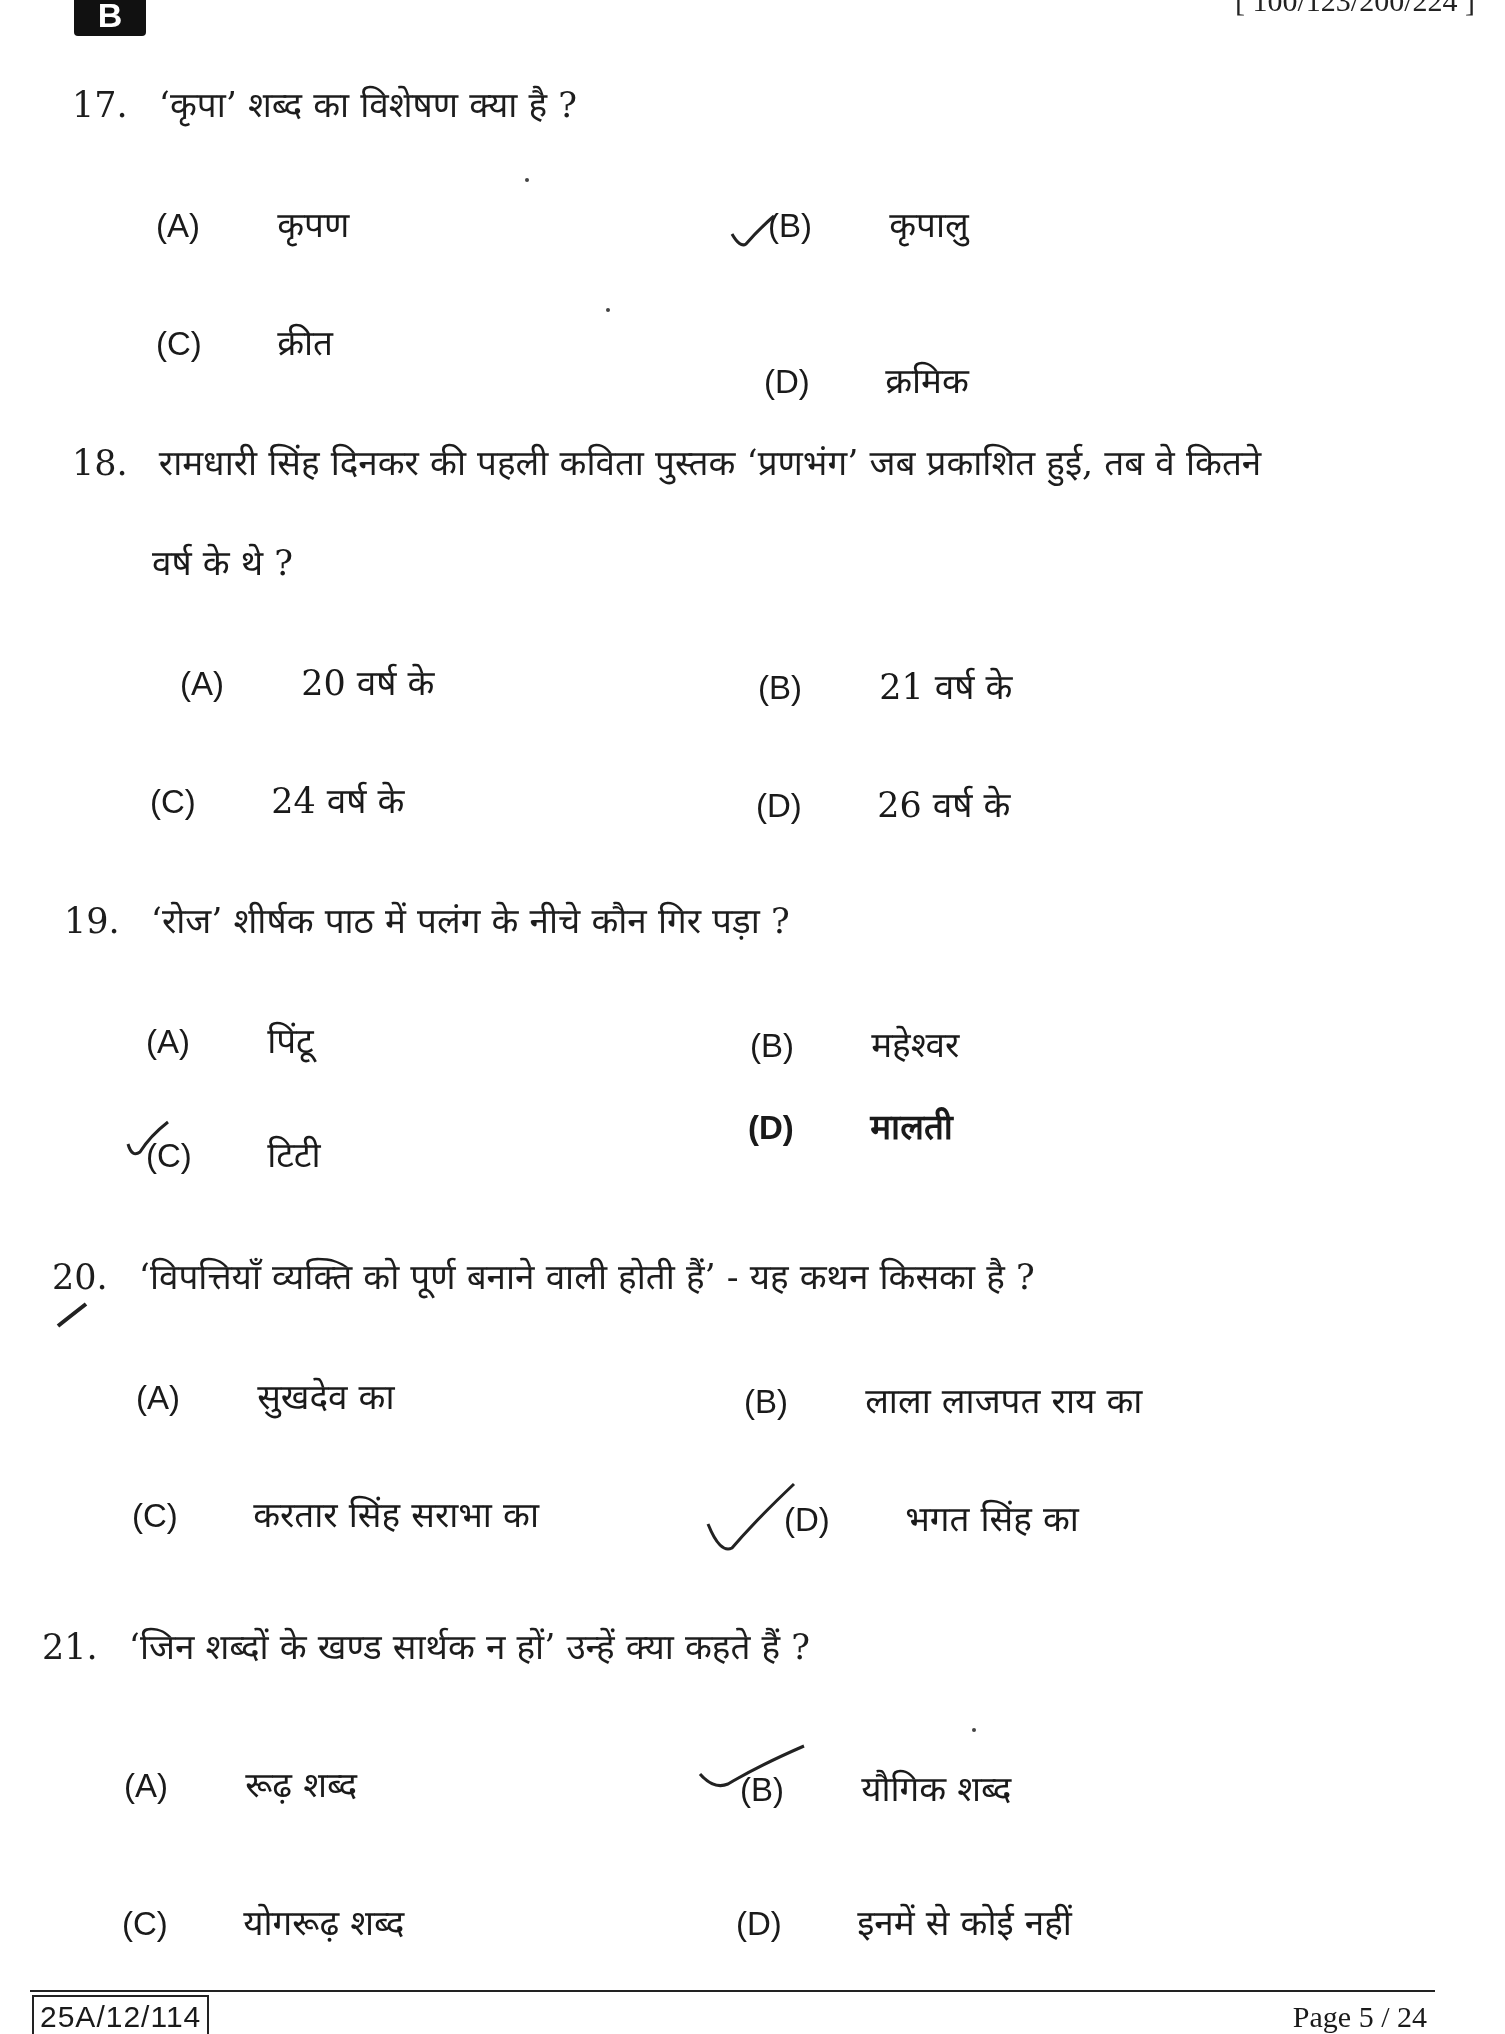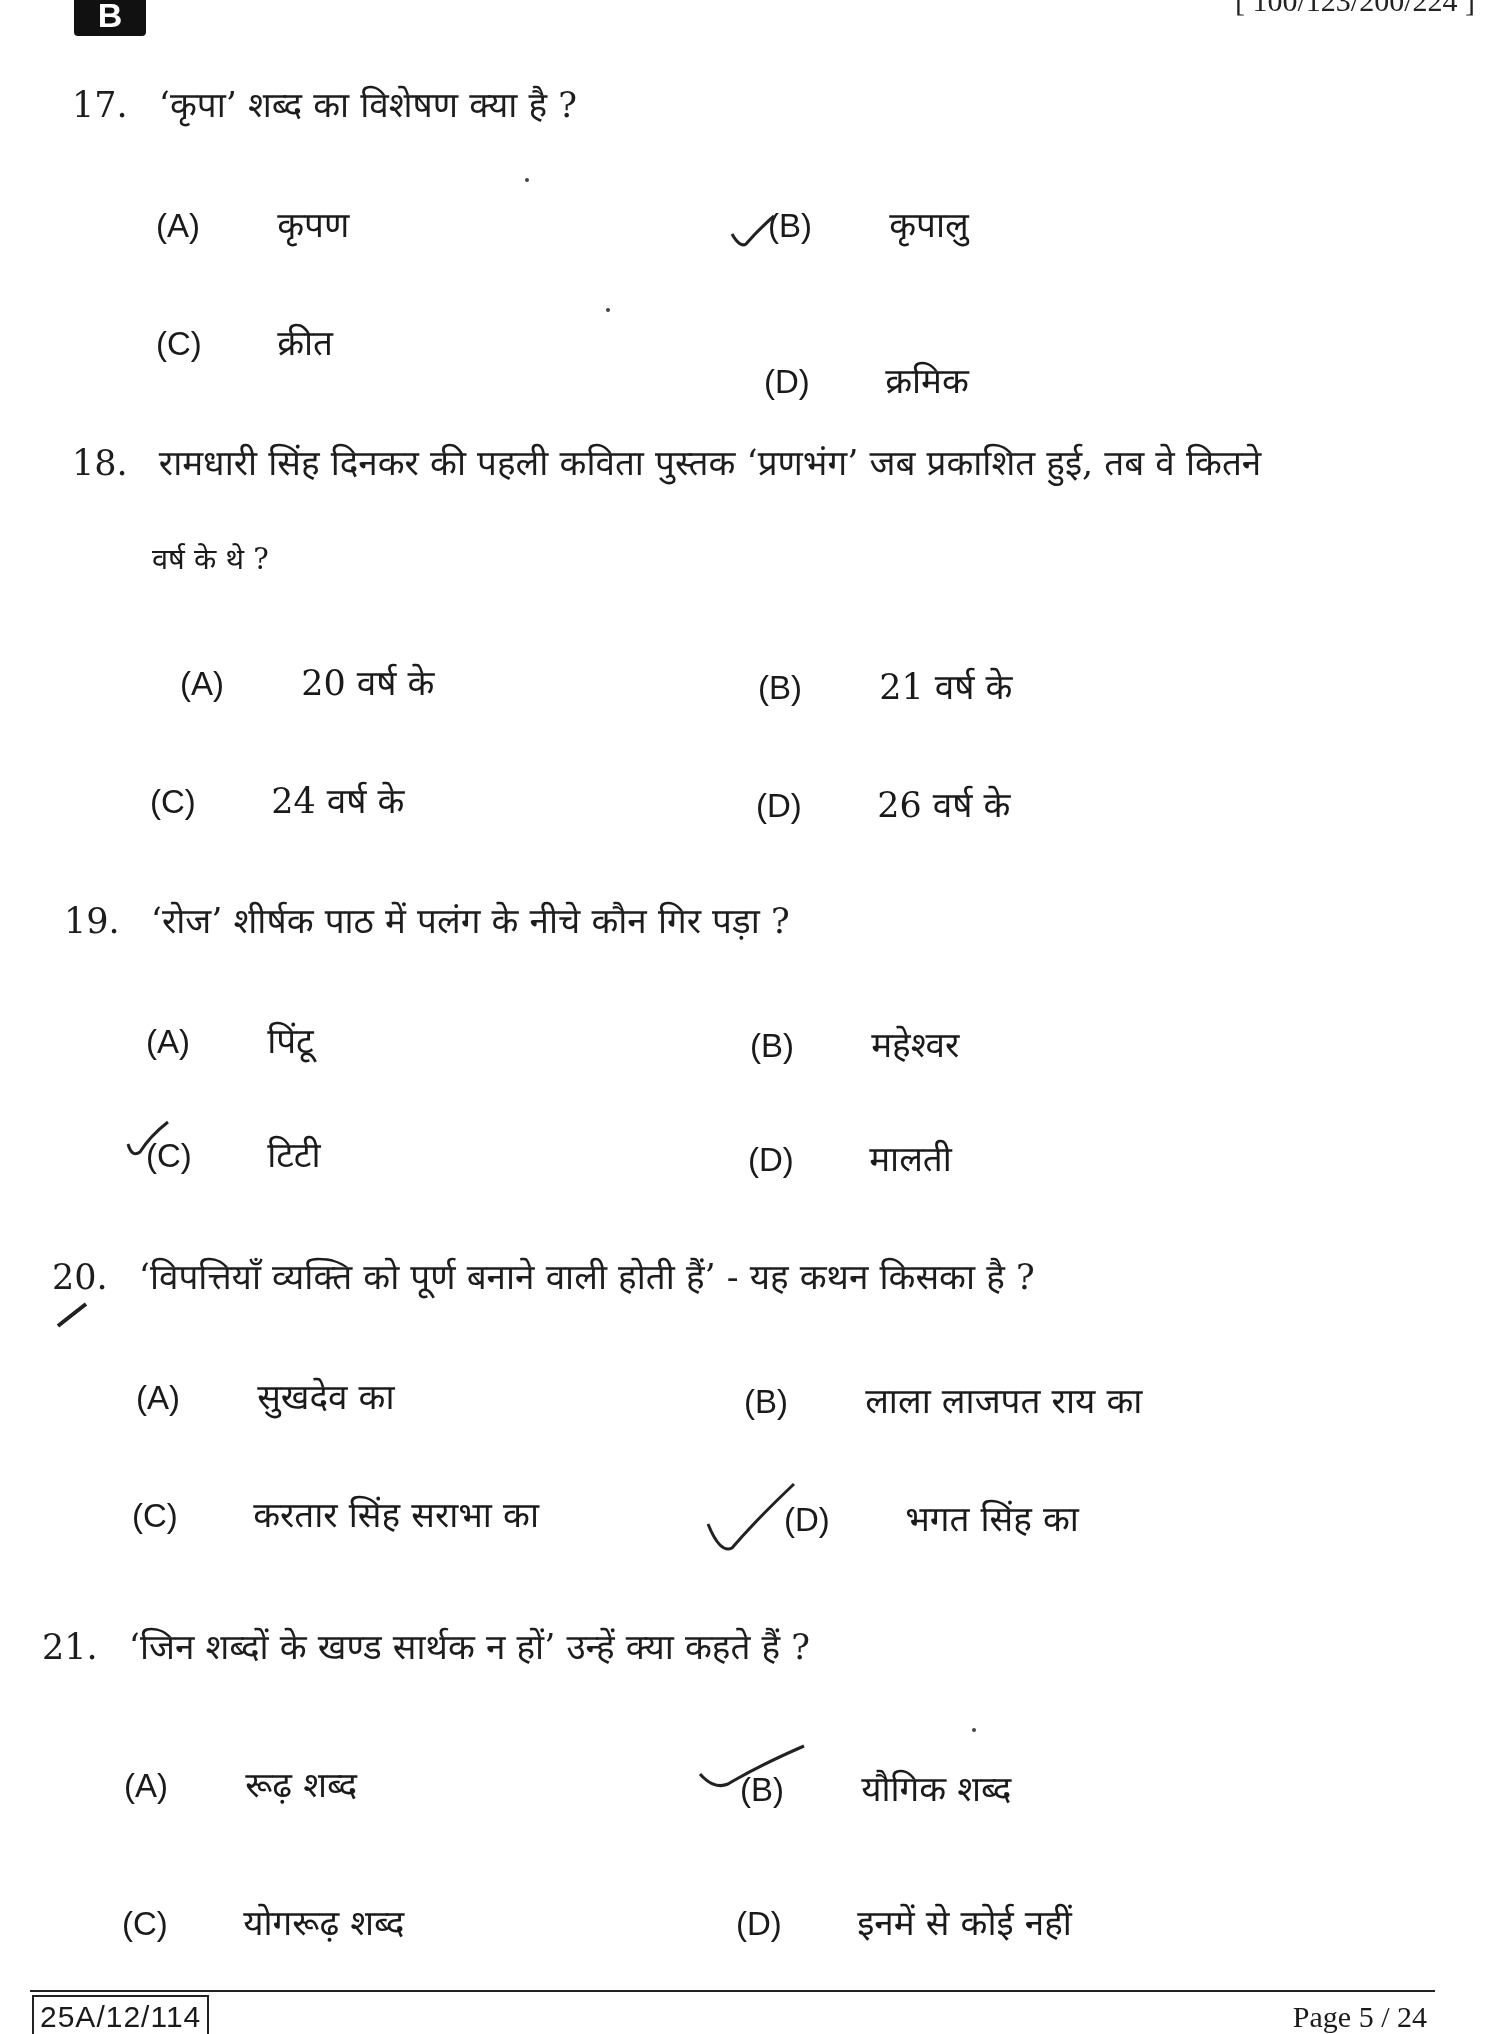--- a/index.html
+++ b/index.html
@@ -17,21 +17,21 @@
     .code-top {
       position: absolute; right: 30px; top: -16px;
       font-size: 30px; font-family: "Liberation Serif", serif; color: #222;
     }
     .question { position: absolute; left: 0; width: 1505px; }
     .q-line {
       position: absolute; font-size: 35px; white-space: nowrap; color: #1d1d1d;
     }
     .q-num { display: inline-block; }
     .q-text { display: inline-block; margin-left: 20px; }
-    .q-cont { position: absolute; font-size: 29px; white-space: nowrap; }
+    .q-cont { position: absolute; font-size: 35px; white-space: nowrap; }
     .opt { position: absolute; font-size: 35px; white-space: nowrap; }
     .opt-label {
       display: inline-block; width: 110px; font-family: "Liberation Sans", sans-serif;
       font-size: 33px;
     }
     .opt-text { display: inline-block; }
     .tick {
       position: absolute; width: 46px; height: 40px;
     }
     .tick svg { width: 100%; height: 100%; }
@@ -124,21 +124,21 @@
   </div>
   <div class="opt" style="left:146px; top:1130px;">
     <span class="opt-label">(C)</span>
     <span class="opt-text">टिटी</span>
   </div>
   <div class="tick" style="left:124px; top:1118px;">
     <svg viewBox="0 0 46 40">
         <path d="M4 26 Q8 40 16 34 Q26 18 44 4" stroke="#222" stroke-width="3" fill="none"></path>
       </svg>
   </div>
-  <div class="opt" style="left:748px; top:1134px;">
+  <div class="opt" style="left:748px; top:1102px;font-weight:bold;">
     <span class="opt-label">(D)</span>
     <span class="opt-text">मालती</span>
   </div>
 </div>
 
 <div class="question">
   <div class="q-line" style="left:52px; top:1252px;">
     <span class="q-num">20.</span>
     <span class="q-text">‘विपत्तियाँ व्यक्ति को पूर्ण बनाने वाली होती हैं’ - यह कथन किसका है ?</span>
   </div>

